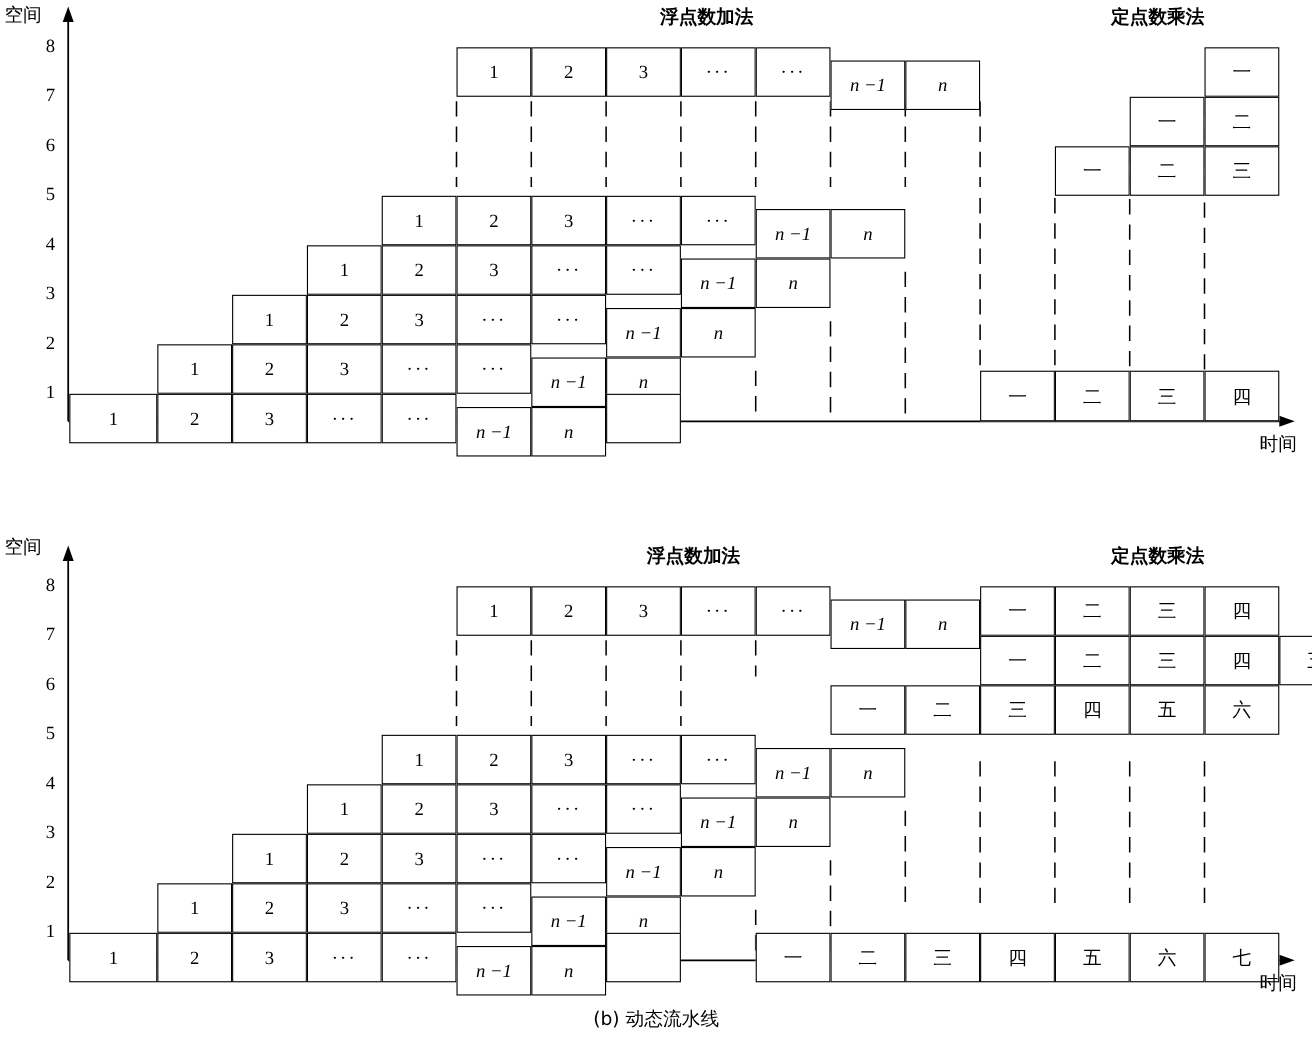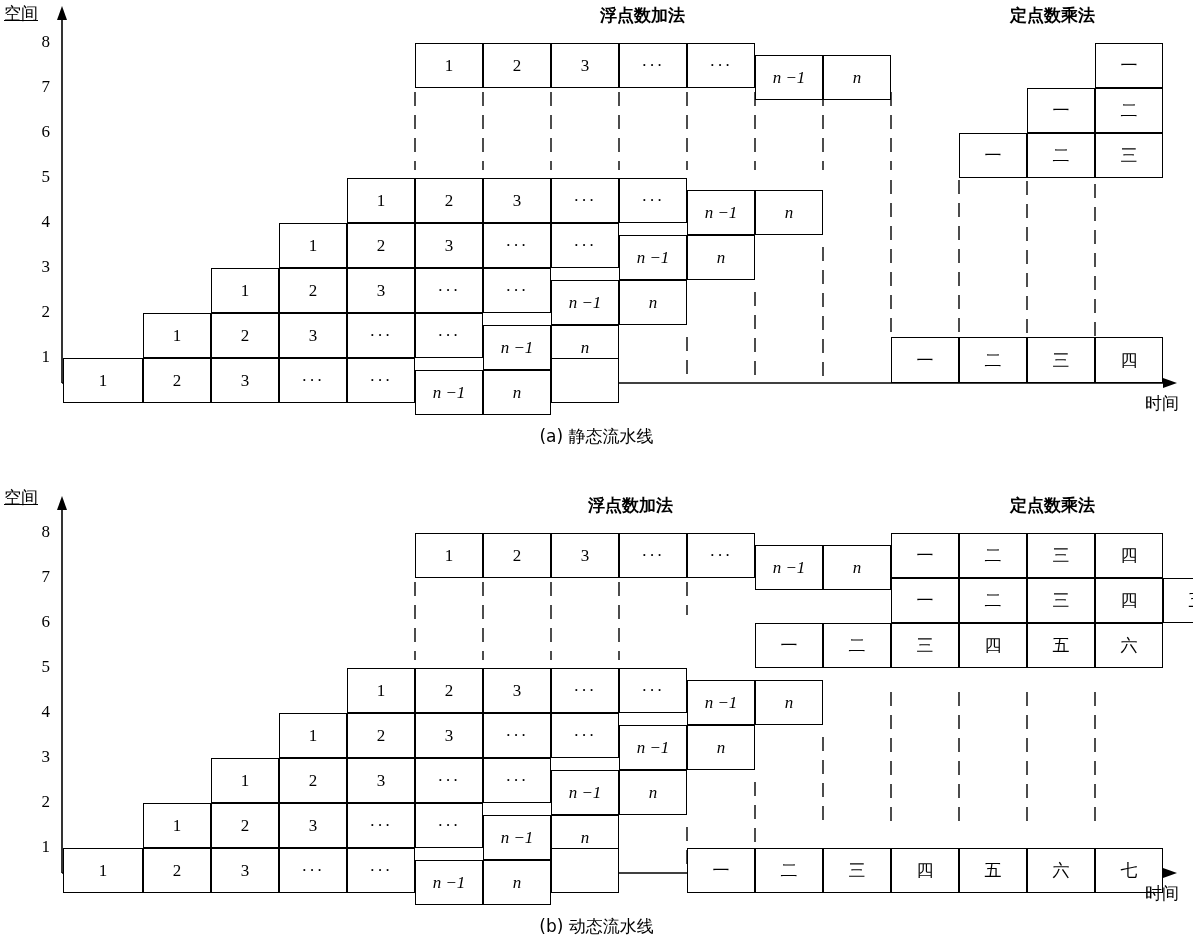--- a/index.html
+++ b/index.html
@@ -1,20 +1,20 @@
 <!DOCTYPE html>
 <html><head>
 <meta charset="utf-8">
 <style>
   html,body{margin:0;padding:0;background:#fff;}
   body{width:1193px;height:945px;font-family:"Liberation Serif","DejaVu Serif",serif;color:#000;position:relative;overflow:hidden;}
   .panel{position:absolute;left:0;width:1193px;}
   #panel-a{top:0;height:470px;}
   #panel-b{top:472px;height:473px;}
-  .axis-label{position:absolute;font-size:17px;font-family:"Liberation Sans","DejaVu Sans",sans-serif;text-decoration:underline;}
+  .axis-label{position:absolute;font-size:17px;font-family:"Liberation Sans","DejaVu Sans",sans-serif;}
   .space-label{font-weight:normal;}
   .tick{position:absolute;font-size:17px;font-family:"Liberation Serif",serif;text-align:right;width:16px;}
   .svgwrap{position:absolute;left:0;top:0;}
   .cell{position:absolute;border:1px solid #000;box-sizing:border-box;display:flex;align-items:center;justify-content:center;font-size:17px;background:#fff;font-family:"Liberation Serif","DejaVu Serif",serif;}
   .cell.italic{font-style:italic;margin-top:12px;}
   .cell.cjk{font-family:"DejaVu Sans","Liberation Sans",sans-serif;font-size:17px;}
   .dots{letter-spacing:2px;font-size:17px;}
   .caption{position:absolute;width:100%;text-align:center;font-size:17px;font-family:"DejaVu Sans","Liberation Sans",sans-serif;}
   .grouptitle{position:absolute;font-size:17px;font-weight:bold;font-family:"DejaVu Sans","Liberation Sans",sans-serif;white-space:nowrap;}
   .timelabel{position:absolute;font-size:17px;font-family:"DejaVu Sans","Liberation Sans",sans-serif;}
@@ -119,21 +119,20 @@
   <div class="cell cjk" style="left:959px;top:133px;width:68px;height:45px;">一</div>
   <div class="cell cjk" style="left:1027px;top:133px;width:68px;height:45px;">二</div>
   <div class="cell cjk" style="left:1095px;top:133px;width:68px;height:45px;">三</div>
 
   <div class="cell cjk" style="left:891px;top:337px;width:68px;height:46px;">一</div>
   <div class="cell cjk" style="left:959px;top:337px;width:68px;height:46px;">二</div>
   <div class="cell cjk" style="left:1027px;top:337px;width:68px;height:46px;">三</div>
   <div class="cell cjk" style="left:1095px;top:337px;width:68px;height:46px;">四</div>
 
   <div class="timelabel" style="left:1145px;top:392px;">时间</div>
-  <div class="caption" style="left:0;top:425px;">(a) 静态流水线</div>
 </div>
 
 <div class="panel" id="panel-b">
 
   <div class="axis-label space-label" style="left:4px;top:14px;">空间</div>
   <div class="grouptitle" style="left:588px;top:22px;">浮点数加法</div>
   <div class="grouptitle" style="left:1010px;top:22px;">定点数乘法</div>
 
   <div class="tick" style="left:34px;top:50px;">8</div>
   <div class="tick" style="left:34px;top:95px;">7</div>

